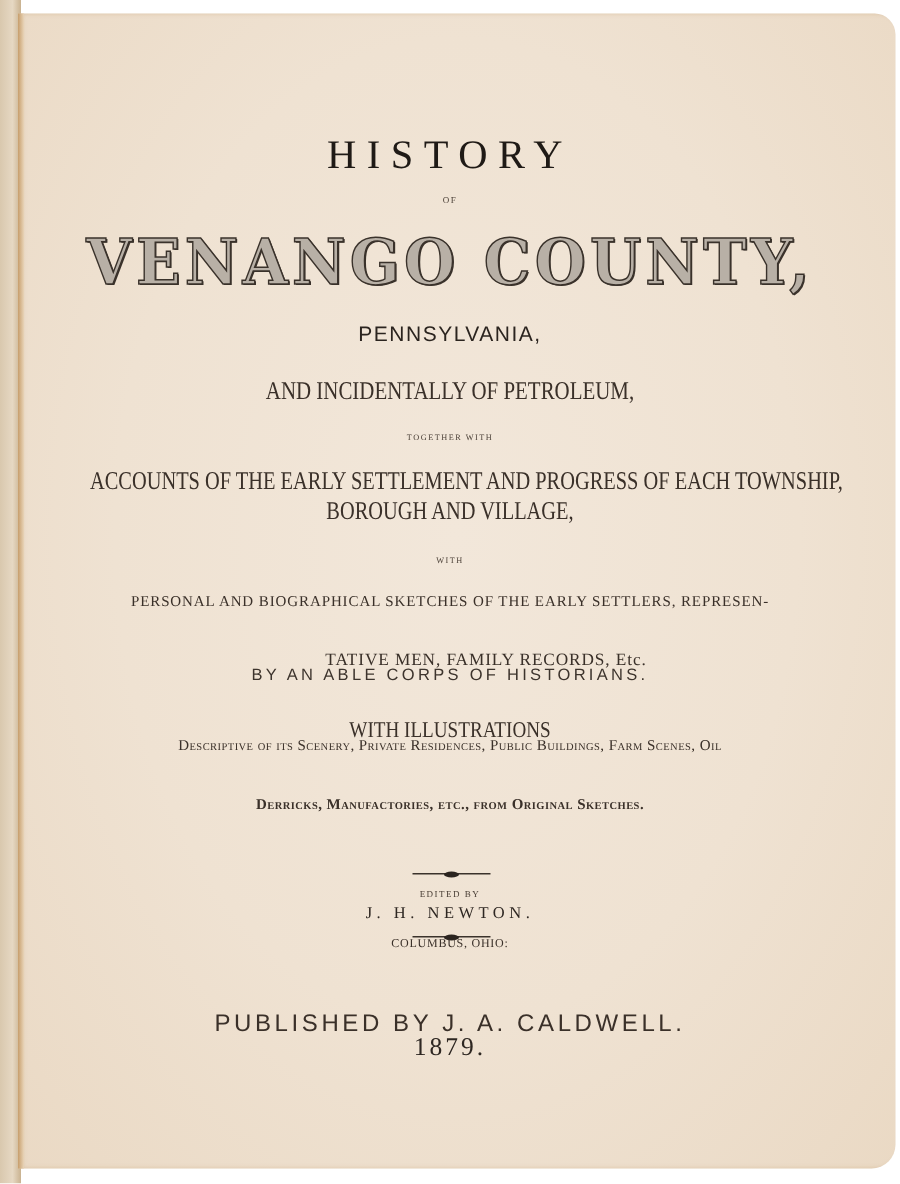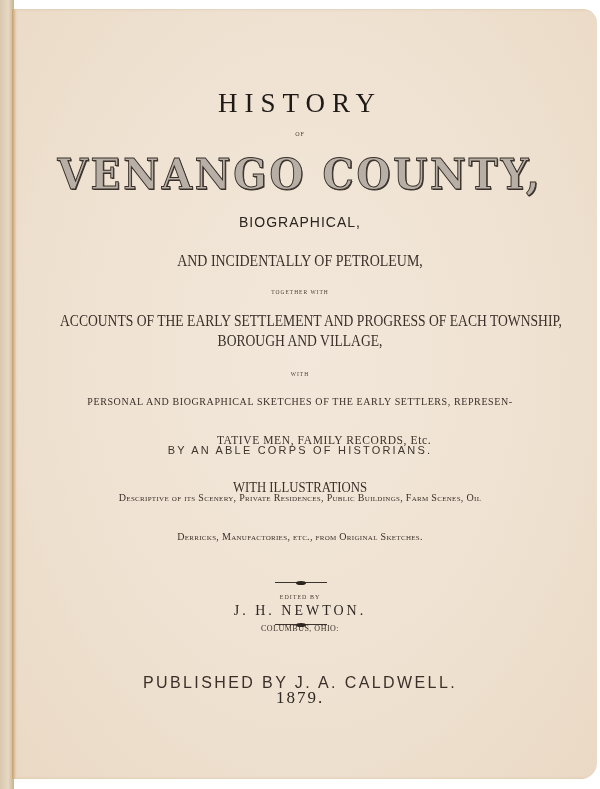--- a/index.html
+++ b/index.html
@@ -38,47 +38,47 @@
     .incid { top: 251px; font-size: 17px; transform: scaleX(0.82); transform-origin: 50% 0; color: #3a3029; }
     .together { top: 289px; font-size: 5.5px; letter-spacing: 1px; color: #4a3f36; }
     .accounts { top: 311px; font-size: 17px; transform: scaleX(0.8); transform-origin: 50% 0; color: #3a3029; }
     .borough { top: 331px; font-size: 17px; transform: scaleX(0.8); transform-origin: 50% 0; color: #3a3029; }
     .with1 { top: 371px; font-size: 5.5px; letter-spacing: 1px; color: #4a3f36; }
     .personal { top: 396px; font-size: 10px; letter-spacing: 0.6px; color: #3a3029; }
     .tative { top: 434px; font-size: 11.5px; letter-spacing: 0.6px; color: #3a3029; padding-left: 24px; }
     .able { top: 444px; font-size: 11px; letter-spacing: 2.2px; font-family: Liberation Sans, sans-serif; color: #3d342d; }
     .illus { top: 479px; font-size: 15px; transform: scaleX(0.85); transform-origin: 50% 0; color: #3a3029; }
     .desc { top: 492px; font-size: 10px; letter-spacing: 0.3px; font-variant: small-caps; color: #3a3029; }
-    .derr { top: 531px; font-size: 10px; letter-spacing: 0.3px; font-variant: small-caps; color: #3a3029; }
+    .derr { top: 531px; font-size: 10px; letter-spacing: 0.3px; font-variant: small-caps; color: #3a3029; font-weight: bold; }
     .rule {
       position: absolute; left: 275px; width: 52px; height: 1px; background: #3a322b;
     }
     .rule::after {
       content: ""; position: absolute; left: 21px; top: -1.5px; width: 10px; height: 4px;
       background: #2b241f; border-radius: 50%;
     }
     .rule1 { top: 582px; }
     .rule2 { top: 624px; }
     .edited { top: 594px; font-size: 6px; letter-spacing: 1px; color: #4a3f36; }
-    .newton { top: 603px; font-size: 14px; letter-spacing: 3px; color: #2e2722; }
+    .newton { top: 603px; font-size: 11px; letter-spacing: 3px; color: #2e2722; }
     .columbus { top: 624px; font-size: 8px; letter-spacing: 0.5px; color: #3a3029; }
     .published { top: 674px; font-size: 16px; letter-spacing: 2.4px; font-family: "Liberation Sans", sans-serif; color: #3a3029; }
     .year { top: 688px; font-size: 17px; letter-spacing: 2px; color: #2e2722; }
   </style>
 </head>
 <body>
 
 <div class="spine"></div>
 <div class="page"></div>
 <div class="page-edge"></div>
 
 <div class="line history">HISTORY</div>
 <div class="line of">OF</div>
 <div class="line venango">VENANGO COUNTY,</div>
-<div class="line penn">BIOGRAPHICAL,</div>
+<div class="line penn">PENNSYLVANIA,</div>
 <div class="line incid">AND INCIDENTALLY OF PETROLEUM,</div>
 <div class="line together">TOGETHER WITH</div>
 <div class="line accounts">ACCOUNTS OF THE EARLY SETTLEMENT AND PROGRESS OF EACH TOWNSHIP,</div>
 <div class="line borough">BOROUGH AND VILLAGE,</div>
 <div class="line with1">WITH</div>
 <div class="line personal">PERSONAL AND BIOGRAPHICAL SKETCHES OF THE EARLY SETTLERS, REPRESEN-</div>
 <div class="line tative">TATIVE MEN, FAMILY RECORDS, Etc.</div>
 <div class="line able">BY AN ABLE CORPS OF HISTORIANS.</div>
 <div class="line illus">WITH ILLUSTRATIONS</div>
 <div class="line desc">Descriptive of its Scenery, Private Residences, Public Buildings, Farm Scenes, Oil</div>

